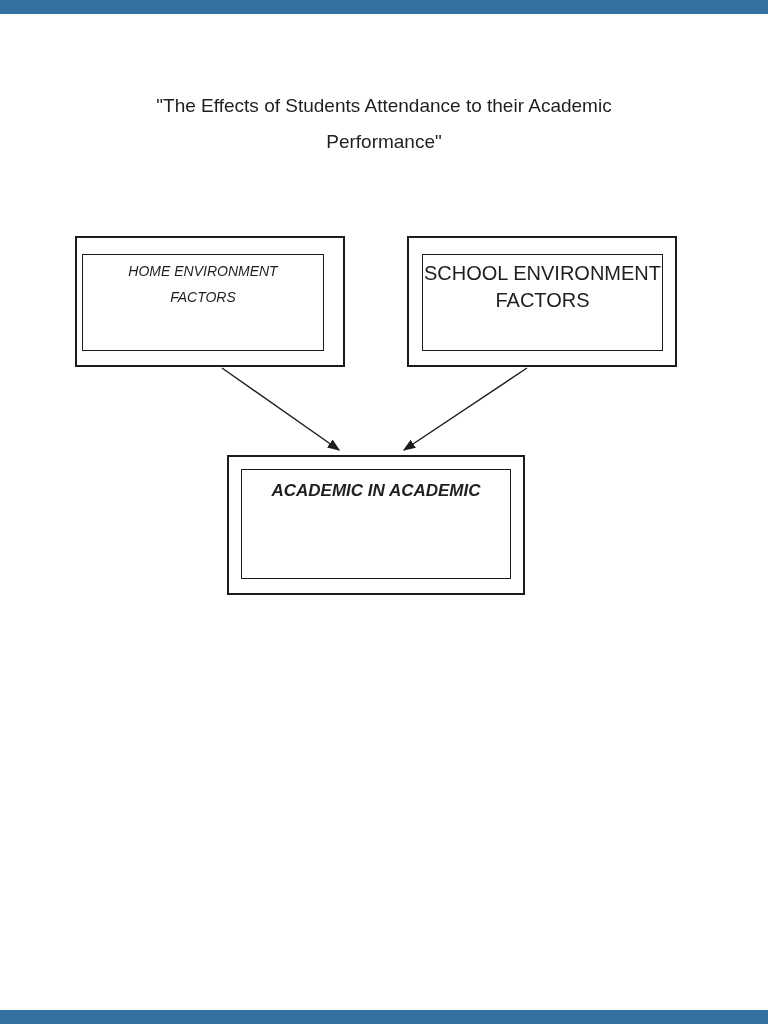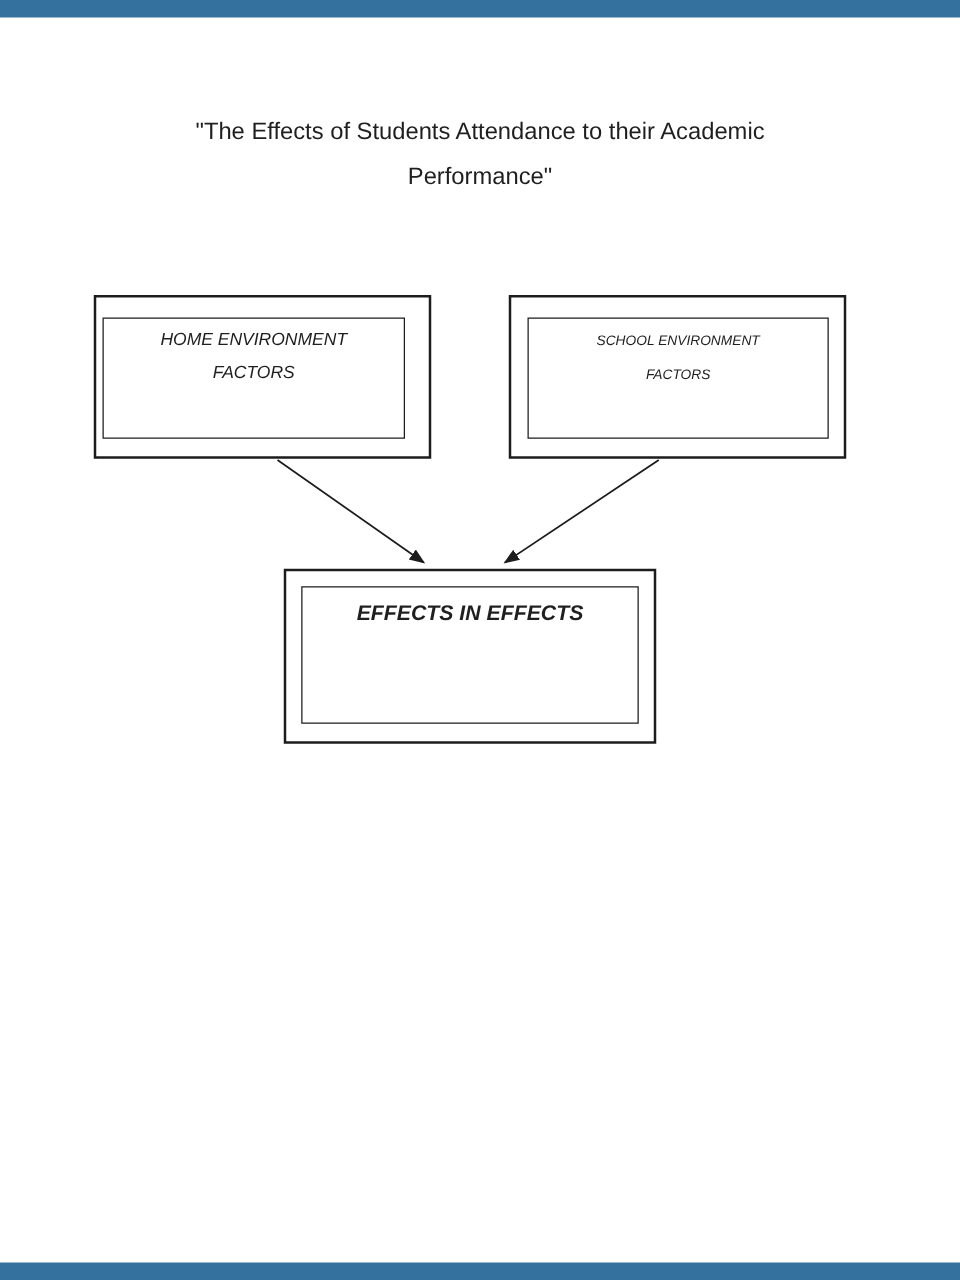--- a/index.html
+++ b/index.html
@@ -46,21 +46,21 @@
     text-align: center;
     color: var(--text-color, #1f1f1f);
   }
 
   .outer-home  { left: 75px;  top: 236px; width: 270px; height: 131px; }
   .inner-home  { left: 5px;  top: 16px;  width: 242px; height: 97px;
                  font-style: italic; font-size: 14px; line-height: 26px; padding-top: 3px; }
 
   .outer-school{ left: 407px; top: 236px; width: 270px; height: 131px; }
   .inner-school{ left: 13px;  top: 16px;  width: 241px; height: 97px;
-                 font-style: italic; font-size: 11px; line-height: 27px; padding-top: 5px; }
+                 font-size: 20px; line-height: 27px; padding-top: 5px; }
 
   .outer-effects{ left: 227px; top: 455px; width: 298px; height: 140px; }
   .inner-effects{ left: 12px;  top: 12px;  width: 270px; height: 110px;
                  font-style: italic; font-weight: 700; font-size: 17px; line-height: 29px; padding-top: 6px; }
 
   .edges-layer {
     position: absolute; left: 0; top: 0;
     width: 768px; height: 1024px;
     pointer-events: none;
   }
@@ -92,21 +92,21 @@
 
   <div class="node-outer outer-school">
     <div class="node-inner inner-school">
       <div>SCHOOL ENVIRONMENT</div>
       <div>FACTORS</div>
     </div>
   </div>
 
   <div class="node-outer outer-effects">
     <div class="node-inner inner-effects">
-      <div>EFFECTS IN EFFECTS</div>
+      <div>ACADEMIC IN ACADEMIC</div>
     </div>
   </div>
 
   <svg class="edges-layer" width="768" height="1024" viewBox="0 0 768 1024" xmlns="http://www.w3.org/2000/svg">
     <defs>
       <marker id="arrowhead" markerWidth="10" markerHeight="8" refX="8" refY="3.5" orient="auto">
         <path d="M0,0 L9,3.5 L0,7 Z" fill="#1c1c1c"></path>
       </marker>
     </defs>
     <line class="edge-line" x1="222" y1="368" x2="339" y2="450" marker-end="url(#arrowhead)"></line>

